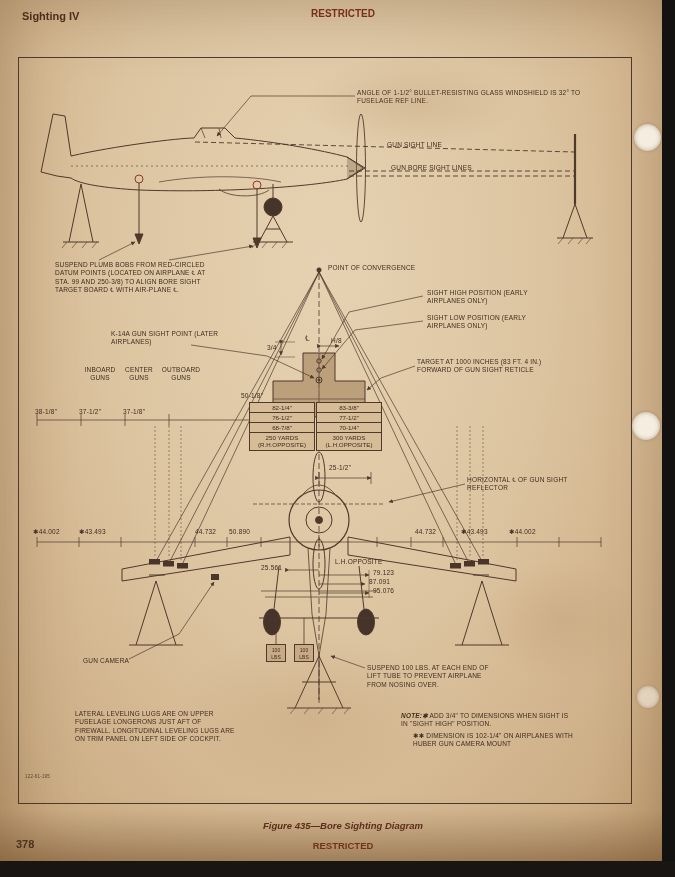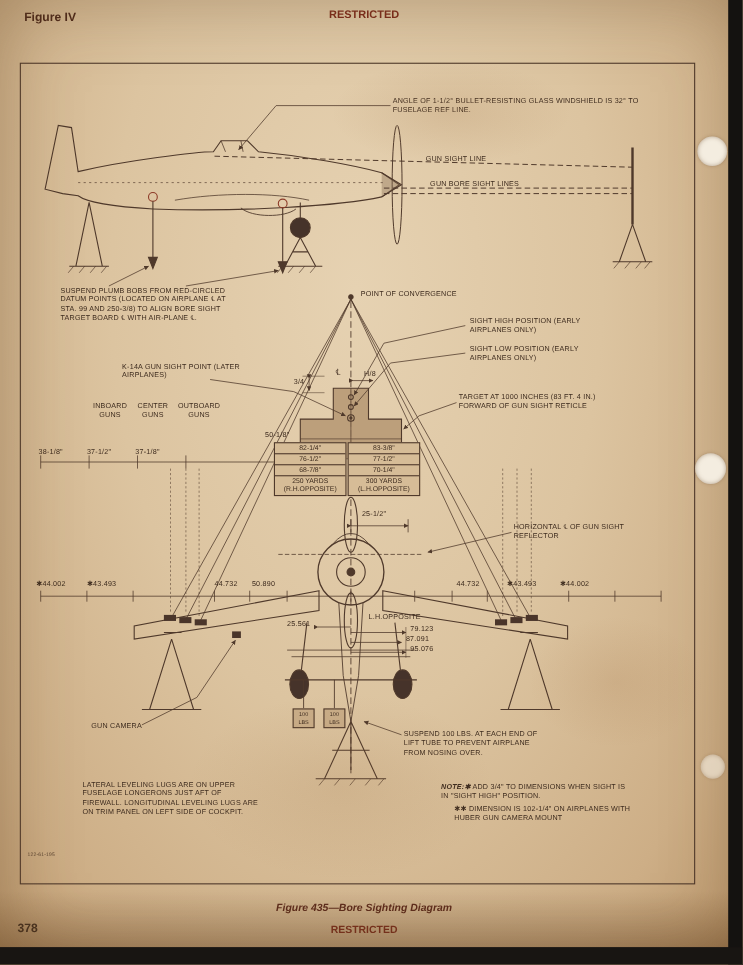--- a/index.html
+++ b/index.html
@@ -13,21 +13,21 @@
   .st3{left:480px;top:560px;width:160px;height:120px;background:radial-gradient(ellipse,rgba(150,100,55,.13),rgba(150,100,55,0) 70%);}
   .bottom-shade{position:absolute;left:0;top:810px;width:675px;height:52px;
     background:linear-gradient(rgba(110,75,40,0),rgba(100,65,32,.38));pointer-events:none;}
   .strip-right{position:absolute;left:662px;top:0;width:13px;height:877px;background:#141210;}
   .strip-bottom{position:absolute;left:0;top:861px;width:675px;height:16px;background:#181512;}
   .hole{position:absolute;border-radius:50%;background:#f4ede0;box-shadow:inset 0 0 4px rgba(120,90,60,.5),0 0 3px rgba(120,90,60,.4);}
   .h1{left:634px;top:124px;width:27px;height:27px;}
   .h2{left:632px;top:412px;width:28px;height:28px;}
   .h3{left:637px;top:686px;width:22px;height:22px;opacity:.65;}
   .hdr{position:absolute;color:#4e2a1b;font-weight:bold;}
-  .center-line{left:0;width:662px;text-align:center;}
+  .center-line{left:12px;width:662px;text-align:center;}
   .red{color:#7e2c1c;}
   .diagram-box{position:absolute;left:18px;top:57px;width:612px;height:745px;
     border:1.5px solid #4f392b;}
   .art{position:absolute;left:0;top:0;pointer-events:none;}
   .lbl{position:absolute;font-size:6.5px;line-height:1.28;color:#3e2c1f;letter-spacing:.2px;}
   .nw{white-space:nowrap;}
   .ctr{text-align:center;}
   .dim-table{position:absolute;width:64px;border:1px solid #4f392b;background:#d6bc97;
     font-size:6.2px;color:#3e2c1f;text-align:center;}
   .dim-table .row{border-bottom:1px solid #4f392b;padding:1px 0;}
@@ -37,21 +37,21 @@
   .caption{position:absolute;top:820px;font-style:italic;font-weight:bold;font-size:9.5px;color:#5d2b1c;}
   .note-label{font-style:italic;font-weight:bold;}
   .note-line2{margin-top:3px;padding-left:12px;}
   .plate{font-size:4.5px;color:#5a4330;}
 </style>
 </head>
 <body>
 
 <div class="page">
 
-  <div class="hdr" style="left:22px;top:10px;font-size:11px;">Figure IV</div>
+  <div class="hdr" style="left:22px;top:10px;font-size:11px;">Sighting IV</div>
   <div class="hdr center-line red" style="top:8px;font-size:10px;">RESTRICTED</div>
 
   <div class="diagram-box">
 
     <svg class="art" width="612" height="745" viewBox="0 0 612 745">
       <defs>
         <marker id="ar" markerWidth="7" markerHeight="7" refX="5.5" refY="3" orient="auto">
           <path d="M0,0 L6,3 L0,6 Z" fill="#4f392b"></path>
         </marker>
       </defs>

